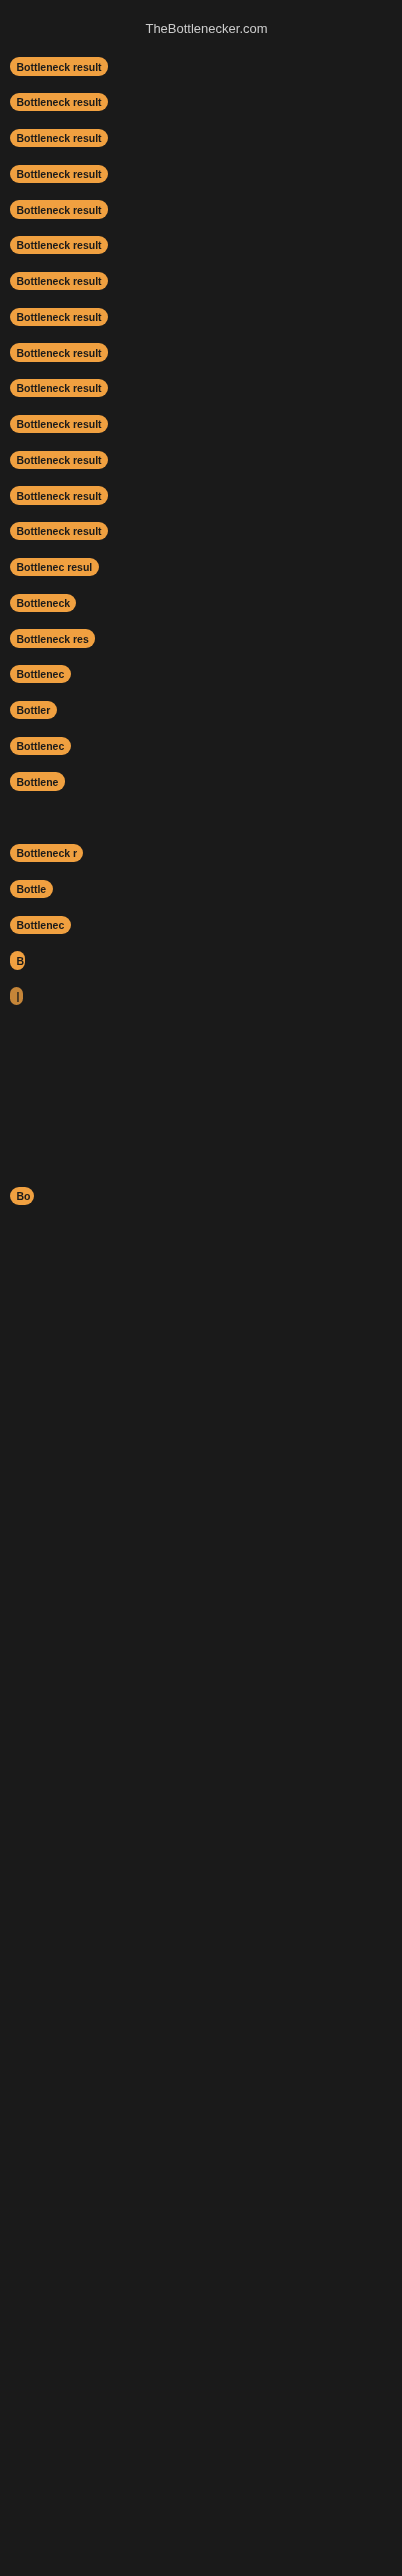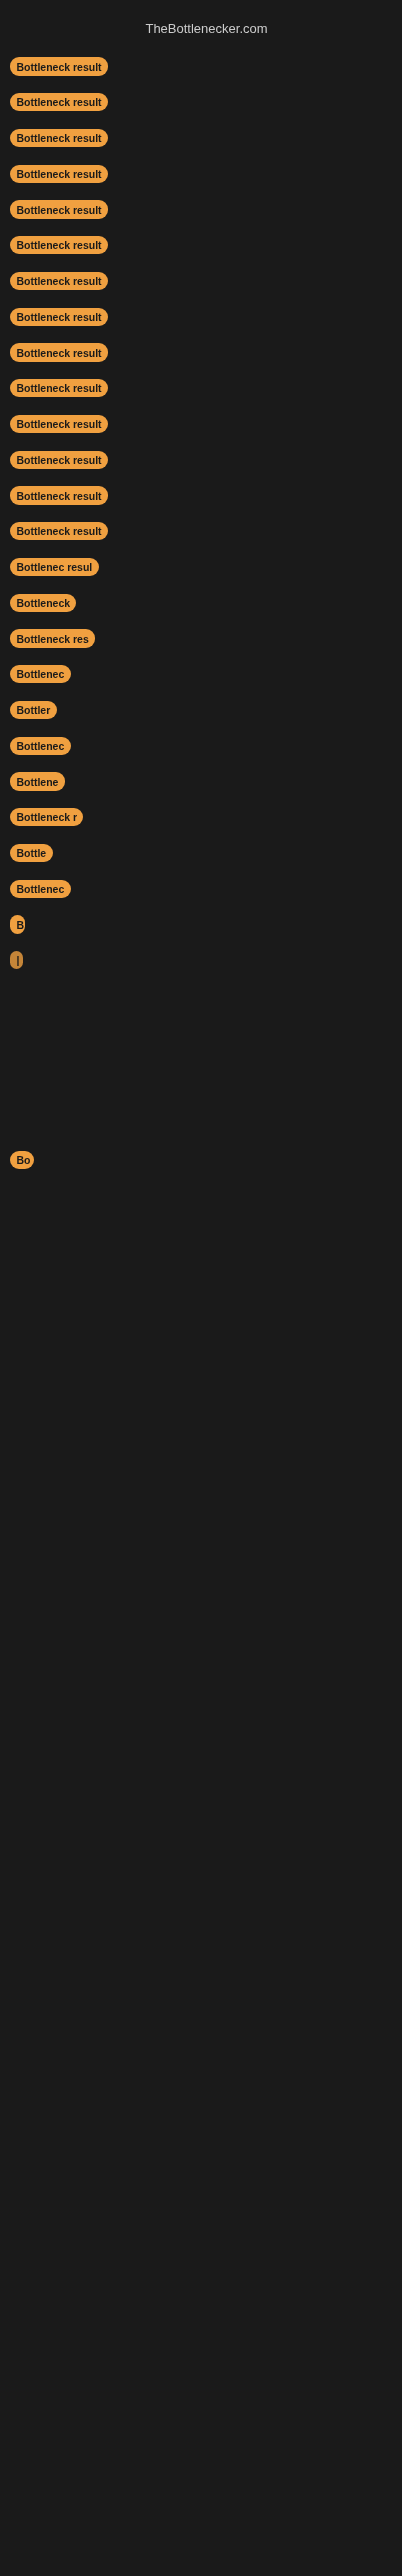--- a/index.html
+++ b/index.html
@@ -60,21 +60,21 @@
     .item-12 .bottleneck-badge { max-width: 125px; }
     .item-13 .bottleneck-badge { max-width: 122px; }
     .item-14 .bottleneck-badge { max-width: 120px; }
     .item-15 .bottleneck-badge { max-width: 114px; }
     .item-16 .bottleneck-badge { max-width: 72px; text-align: right; }
     .item-17 .bottleneck-badge { max-width: 90px; }
     .item-18 .bottleneck-badge { max-width: 71px; }
     .item-19 .bottleneck-badge { max-width: 52px; }
     .item-20 .bottleneck-badge { max-width: 71px; }
     .item-21 .bottleneck-badge { max-width: 56px; }
-    .item-22 .bottleneck-badge { max-width: 81px; }
+    .item-22 .bottleneck-badge { max-width: 81px; margin-top: 36px; }
     .item-23 .bottleneck-badge { max-width: 47px; }
     .item-24 .bottleneck-badge { max-width: 71px; }
     .item-25 .bottleneck-badge { max-width: 14.5px; }
     .item-26 .bottleneck-badge { max-width: 6.4px; opacity: 0.8; }
 
     .gap-section {
       height: 161px;
     }
 
     .late-item .bottleneck-badge { max-width: 24px; }

